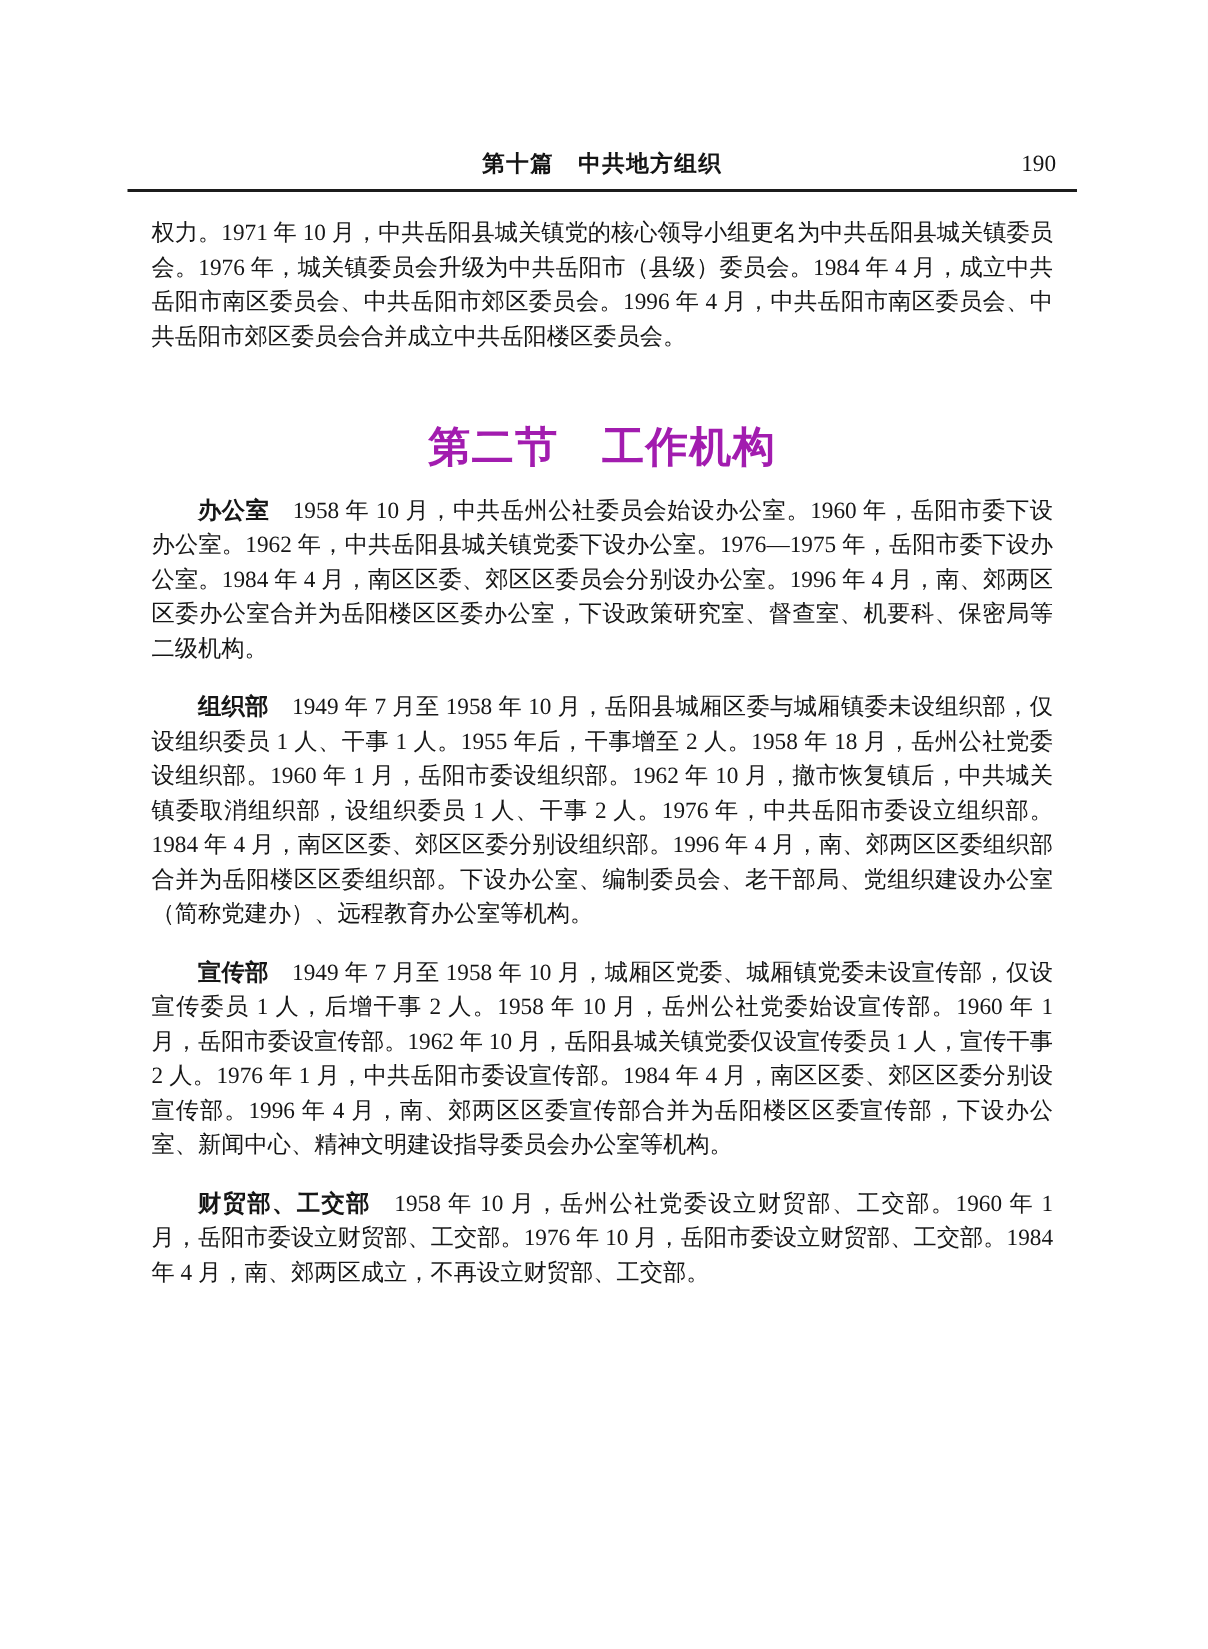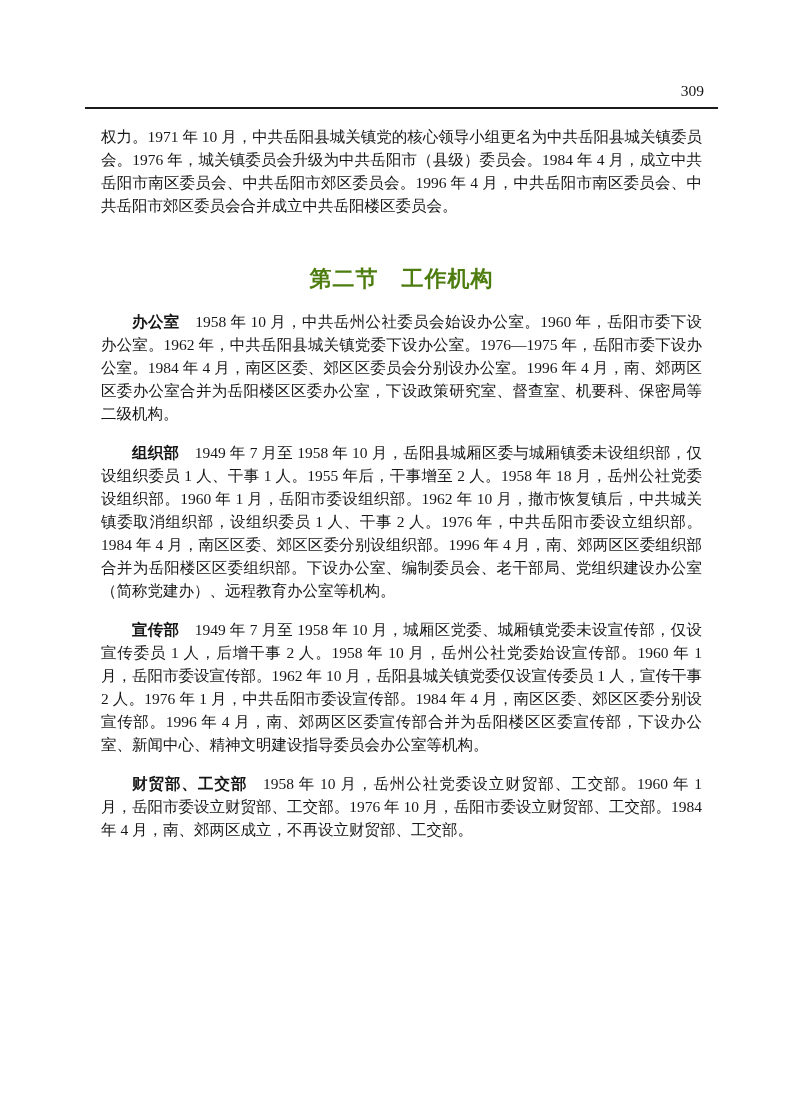--- a/index.html
+++ b/index.html
@@ -58,37 +58,38 @@
   .para { margin: 16px; }
   .para.termed { text-indent: 2em; }
   .term {
     font-family: Liberation Sans, sans-serif;
     font-weight: bold;
     margin-right: 1em;
   }
   .section-title {
     font-family: "Liberation Sans", "DejaVu Sans", sans-serif;
     font-weight: bold;
-    font-size: 22px;
+    font-size: 28px;
     line-height: 30px;
     text-align: center;
     letter-spacing: 1px;
     margin: 47px 0 16px 0;
-    color: #4d7c0f;
+    color: #a21caf;
     text-indent: 0;
   }
 </style>
 </head>
 <body>
 
 <div class="page">
   <div class="content">
 
     <div class="header">
-      <div class="page-number">309</div>
+      <div class="header-title">第十篇　中共地方组织</div>
+      <div class="page-number">190</div>
     </div>
 
     <div class="body-text">
 
       <p class="para">权力。1971 年 10 月，中共岳阳县城关镇党的核心领导小组更名为中共岳阳县城关镇委员会。1976 年，城关镇委员会升级为中共岳阳市（县级）委员会。1984 年 4 月，成立中共岳阳市南区委员会、中共岳阳市郊区委员会。1996 年 4 月，中共岳阳市南区委员会、中共岳阳市郊区委员会合并成立中共岳阳楼区委员会。</p>
 
       <h2 class="section-title">第二节　工作机构</h2>
 
       <p class="para termed"><span class="term">办公室</span><span>1958 年 10 月，中共岳州公社委员会始设办公室。1960 年，岳阳市委下设办公室。1962 年，中共岳阳县城关镇党委下设办公室。1976—1975 年，岳阳市委下设办公室。1984 年 4 月，南区区委、郊区区委员会分别设办公室。1996 年 4 月，南、郊两区区委办公室合并为岳阳楼区区委办公室，下设政策研究室、督查室、机要科、保密局等二级机构。</span></p>
 

